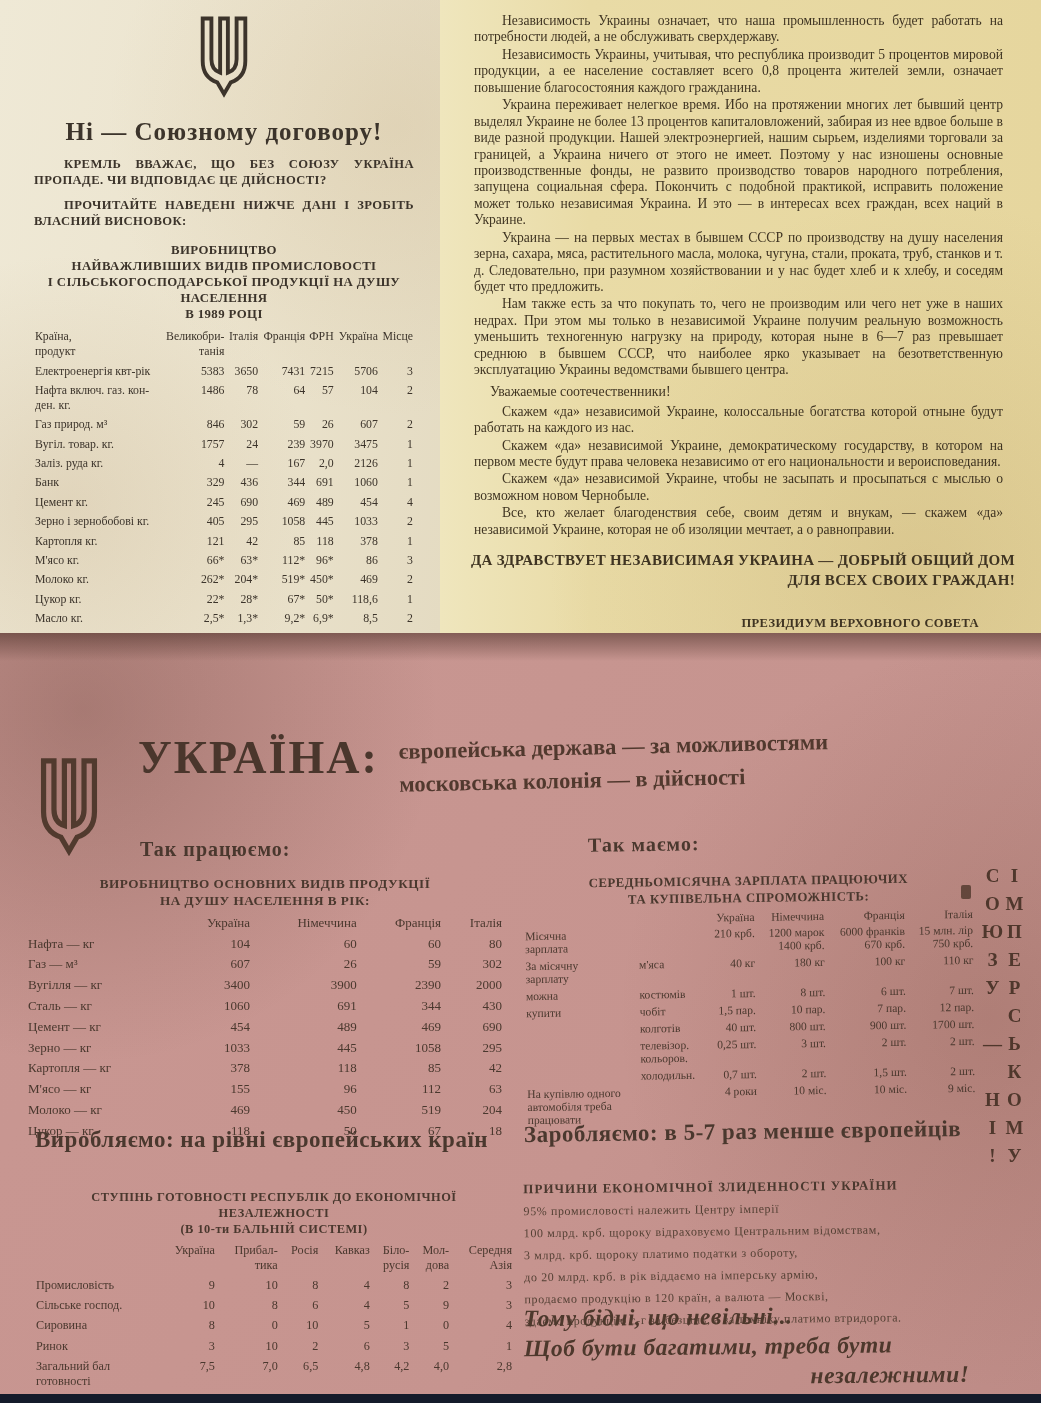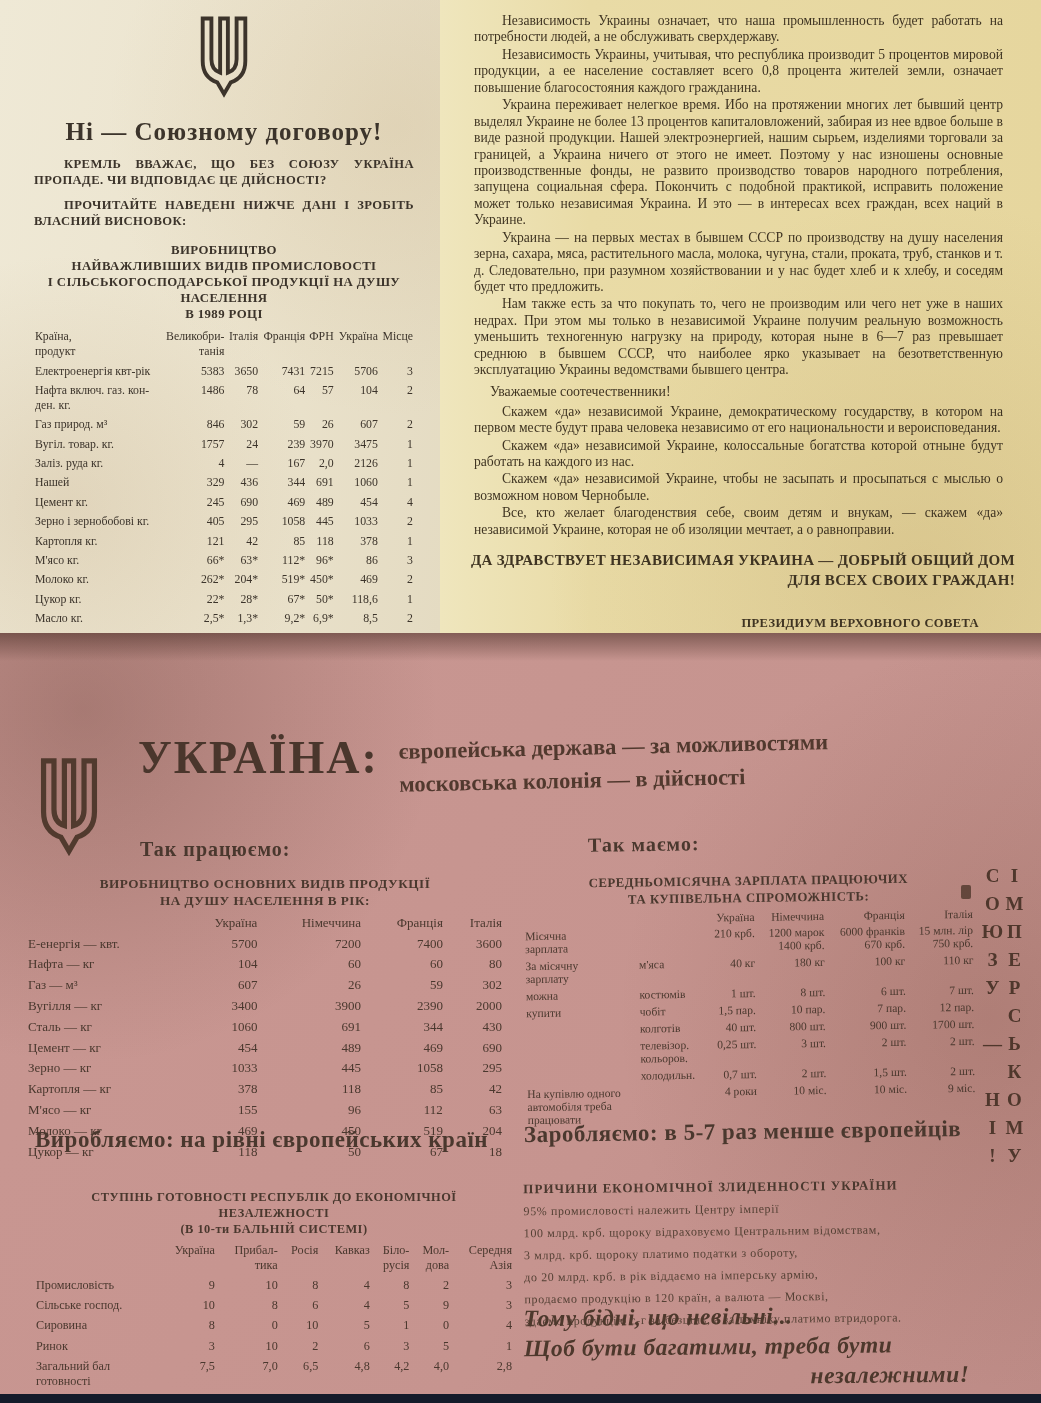--- a/index.html
+++ b/index.html
@@ -157,21 +157,21 @@
             <tr>
               <td class="cl">Заліз. руда кг.</td>
               <td class="cr">4</td>
               <td class="cr">—</td>
               <td class="cr">167</td>
               <td class="cr">2,0</td>
               <td class="cr">2126</td>
               <td class="cr">1</td>
             </tr>
             <tr>
-              <td class="cl">Нашей</td>
+              <td class="cl">Банк</td>
               <td class="cr">329</td>
               <td class="cr">436</td>
               <td class="cr">344</td>
               <td class="cr">691</td>
               <td class="cr">1060</td>
               <td class="cr">1</td>
             </tr>
             <tr>
               <td class="cl">Цемент кг.</td>
               <td class="cr">245</td>
@@ -241,22 +241,22 @@
 
     </div>
 
     <div id="leaflet-independence" class="panel">
       <p class="ri-para">Независимость Украины означает, что наша промышленность будет работать на потребности людей, а не обслуживать сверхдержаву.</p>
       <p class="ri-para">Независимость Украины, учитывая, что республика производит 5 процентов мировой продукции, а ее население составляет всего 0,8 процента жителей земли, означает повышение благосостояния каждого гражданина.</p>
       <p class="ri-para">Украина переживает нелегкое время. Ибо на протяжении многих лет бывший центр выделял Украине не более 13 процентов капиталовложений, забирая из нее вдвое больше в виде разной продукции. Нашей электроэнергией, нашим сырьем, изделиями торговали за границей, а Украина ничего от этого не имеет. Поэтому у нас изношены основные производственные фонды, не развито производство товаров народного потребления, запущена социальная сфера. Покончить с подобной практикой, исправить положение может только независимая Украина. И это — в интересах всех граждан, всех наций в Украине.</p>
       <p class="ri-para">Украина — на первых местах в бывшем СССР по производству на душу населения зерна, сахара, мяса, растительного масла, молока, чугуна, стали, проката, труб, станков и т. д. Следовательно, при разумном хозяйствовании и у нас будет хлеб и к хлебу, и соседям будет что предложить.</p>
       <p class="ri-para">Нам также есть за что покупать то, чего не производим или чего нет уже в наших недрах. При этом мы только в независимой Украине получим реальную возможность уменьшить техногенную нагрузку на природу, которая ныне в 6—7 раз превышает среднюю в бывшем СССР, что наиболее ярко указывает на безответственную эксплуатацию Украины ведомствами бывшего центра.</p>
       <p class="ri-heading">Уважаемые соотечественники!</p>
+      <p class="ri-para">Скажем «да» независимой Украине, колоссальные богатства которой отныне будут работать на каждого из нас.</p>
       <p class="ri-para">Скажем «да» независимой Украине, демократическому государству, в котором на первом месте будут права человека независимо от его национальности и вероисповедания.</p>
-      <p class="ri-para">Скажем «да» независимой Украине, колоссальные богатства которой отныне будут работать на каждого из нас.</p>
       <p class="ri-para">Скажем «да» независимой Украине, чтобы не засыпать и просыпаться с мыслью о возможном новом Чернобыле.</p>
       <p class="ri-para">Все, кто желает благоденствия себе, своим детям и внукам, — скажем «да» независимой Украине, которая не об изоляции мечтает, а о равноправии.</p>
       <p class="ri-slogan">ДА ЗДРАВСТВУЕТ НЕЗАВИСИМАЯ УКРАИНА — ДОБРЫЙ ОБЩИЙ ДОМ ДЛЯ ВСЕХ СВОИХ ГРАЖДАН!</p>
       <div class="ri-signature">
         <div>ПРЕЗИДИУМ ВЕРХОВНОГО СОВЕТА</div>
         <div>УКРАИНЫ</div>
       </div>
     </div>
   </div>
 
@@ -284,27 +284,20 @@
         <thead>
             <tr>
               <th class="cl"></th>
               <th class="cr">Україна</th>
               <th class="cr">Німеччина</th>
               <th class="cr">Франція</th>
               <th class="cr">Італія</th>
             </tr>
           </thead>
         <tbody>
-            <tr>
-              <td class="cl">Е-енергія — квт.</td>
-              <td class="cr">5700</td>
-              <td class="cr">7200</td>
-              <td class="cr">7400</td>
-              <td class="cr">3600</td>
-            </tr>
             <tr>
               <td class="cl">Нафта — кг</td>
               <td class="cr">104</td>
               <td class="cr">60</td>
               <td class="cr">60</td>
               <td class="cr">80</td>
             </tr>
             <tr>
               <td class="cl">Газ — м³</td>
               <td class="cr">607</td>

